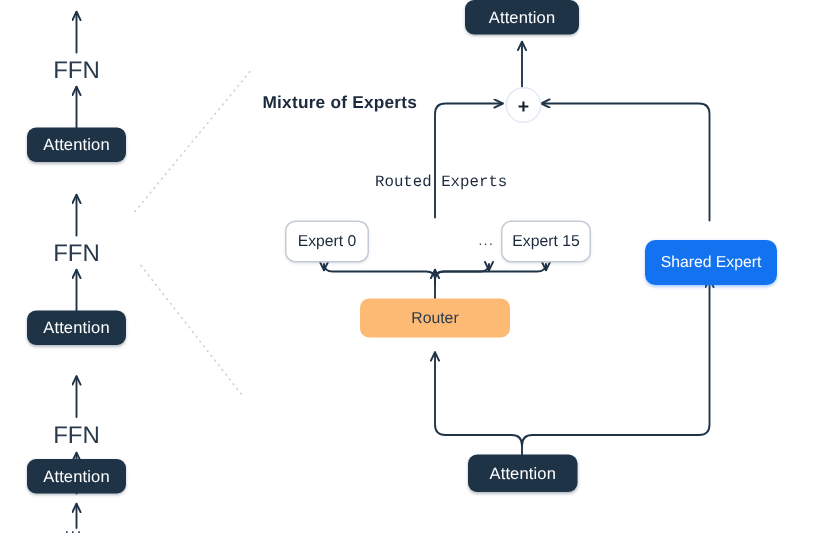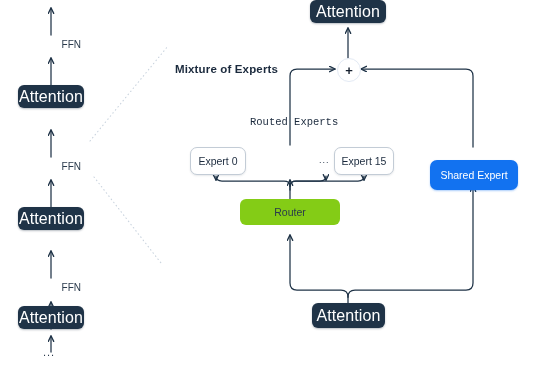--- a/index.html
+++ b/index.html
@@ -6,37 +6,37 @@
   body{
     width:545px;height:367px;position:relative;overflow:hidden;
     font-family:"Liberation Sans", sans-serif;
     color:#1b2a3d;
   }
   #diagram-root{position:absolute;inset:0;}
   svg.layer{position:absolute;left:0;top:0;width:545px;height:367px;}
   .node{position:absolute;box-sizing:border-box;display:flex;align-items:center;justify-content:center;}
   .node-dark{
     background:#1f3347;color:#ffffff;border-radius:6px;
-    font-size:16px;letter-spacing:.1px;
+    font-size:11px;letter-spacing:.1px;
     box-shadow:0 1px 2px rgba(20,35,55,.30);
   }
   .node-expert{
     background:#ffffff;color:#1b2a3d;border:1.2px solid #c3ccd6;border-radius:7px;
     font-size:10.5px;
     box-shadow:0 1px 2px rgba(20,35,55,.10);
   }
   .node-router{
-    background:#84cc16;color:#2a3a4c;border-radius:6px;font-size:10.5px;
+    background:#fdba74;color:#2a3a4c;border-radius:6px;font-size:10.5px;
   }
   .node-shared{
     background:#1272f0;color:#ffffff;border-radius:7px;font-size:10.5px;
     box-shadow:0 1px 2px rgba(18,114,240,.35);
   }
   .lbl{position:absolute;font-size:10.5px;color:#1b2a3d;white-space:nowrap;}
-  .lbl-ffn{font-size:10px;color:#2a3a4c;text-align:right;width:60px;}
+  .lbl-ffn{font-size:16px;color:#2a3a4c;text-align:center;width:60px;}
   .lbl-strong{font-weight:bold;font-size:11.5px;letter-spacing:.15px;margin-top:12px;}
   .lbl-dots{position:absolute;font-size:11px;color:#2a3a4c;letter-spacing:1px;}
   .plus-circle{
     position:absolute;width:22px;height:22px;border-radius:50%;
     border:1px solid #e3eaf4;background:#ffffff;
     display:flex;align-items:center;justify-content:center;
     font-size:13px;font-weight:bold;color:#16202e;line-height:1;
   }
 </style>
 </head>

